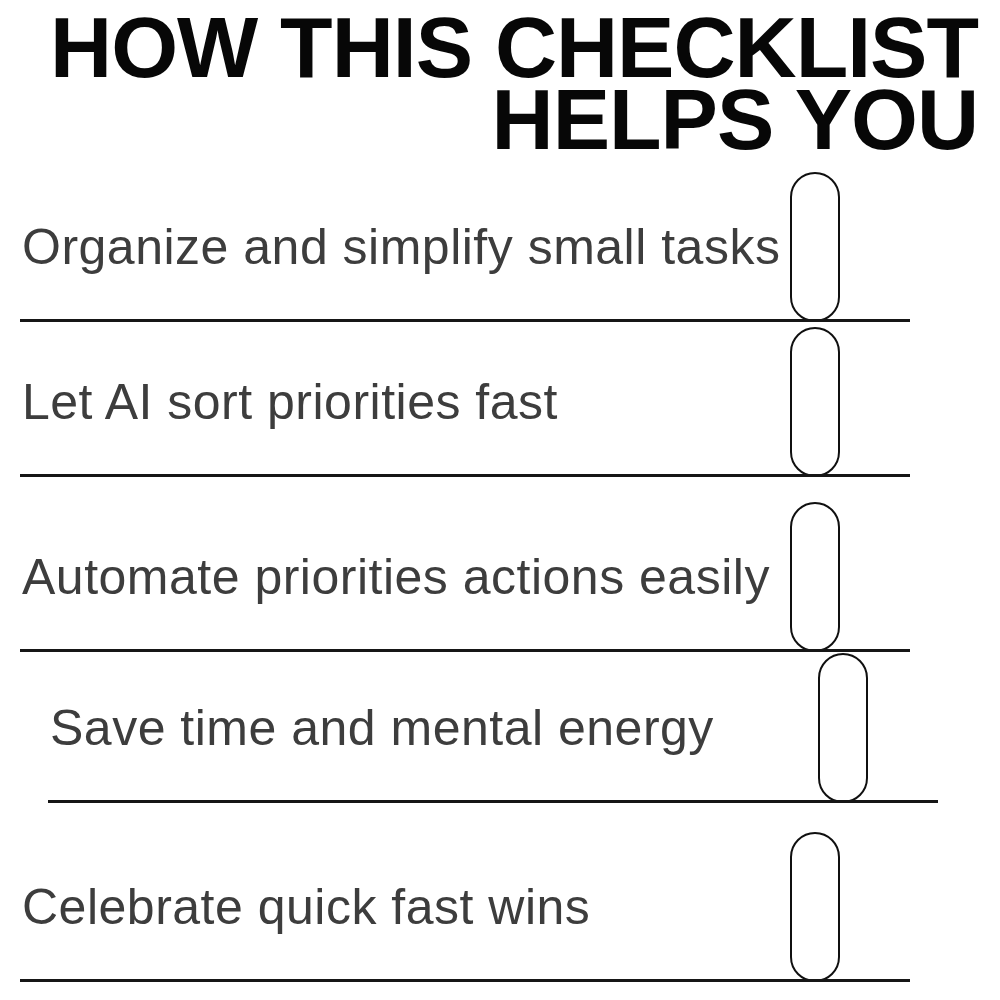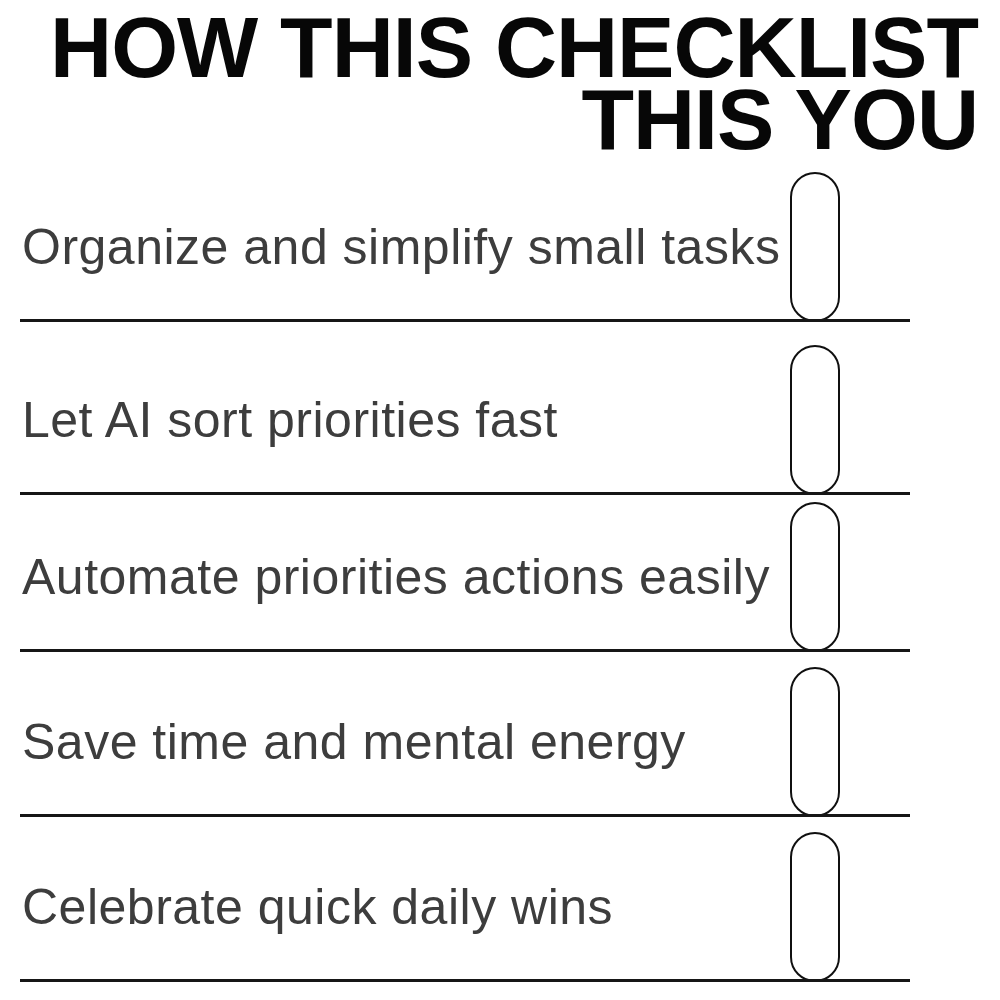--- a/index.html
+++ b/index.html
@@ -34,23 +34,23 @@
     white-space:nowrap;
   }
   .title .line{display:block;}
   .row{
     position:absolute;
     left:0;
     width:860px;
     height:165px;
   }
   .row-0{top:157px;}
-  .row-1{top:330px;}
+  .row-1{top:312px;}
   .row-2{top:487px;}
-  .row-3{top:652px;}
+  .row-3{top:638px;margin-left:28px;}
   .row-4{top:817px;}
   .row-label{
     position:absolute;
     left:22px;
     top:15px;
     bottom:0;
     display:flex;
     align-items:center;
     font-size:50px;
     font-weight:300;
@@ -77,21 +77,21 @@
     background:transparent;
   }
 </style>
 </head>
 <body>
 
 <div class="canvas">
 
   <h1 class="title">
     <span class="line">HOW THIS CHECKLIST</span>
-    <span class="line">THIS YOU</span>
+    <span class="line">HELPS YOU</span>
   </h1>
 
   <div class="row row-0">
     <div class="row-label">Organize and simplify small tasks</div>
     <div class="row-pill"></div>
     <div class="row-line"></div>
   </div>
 
   <div class="row row-1">
     <div class="row-label">Let AI sort priorities fast</div>
@@ -105,18 +105,18 @@
     <div class="row-line"></div>
   </div>
 
   <div class="row row-3">
     <div class="row-label">Save time and mental energy</div>
     <div class="row-pill"></div>
     <div class="row-line"></div>
   </div>
 
   <div class="row row-4">
-    <div class="row-label">Celebrate quick daily wins</div>
+    <div class="row-label">Celebrate quick fast wins</div>
     <div class="row-pill"></div>
     <div class="row-line"></div>
   </div>
 
 </div>
 
 </body></html>

